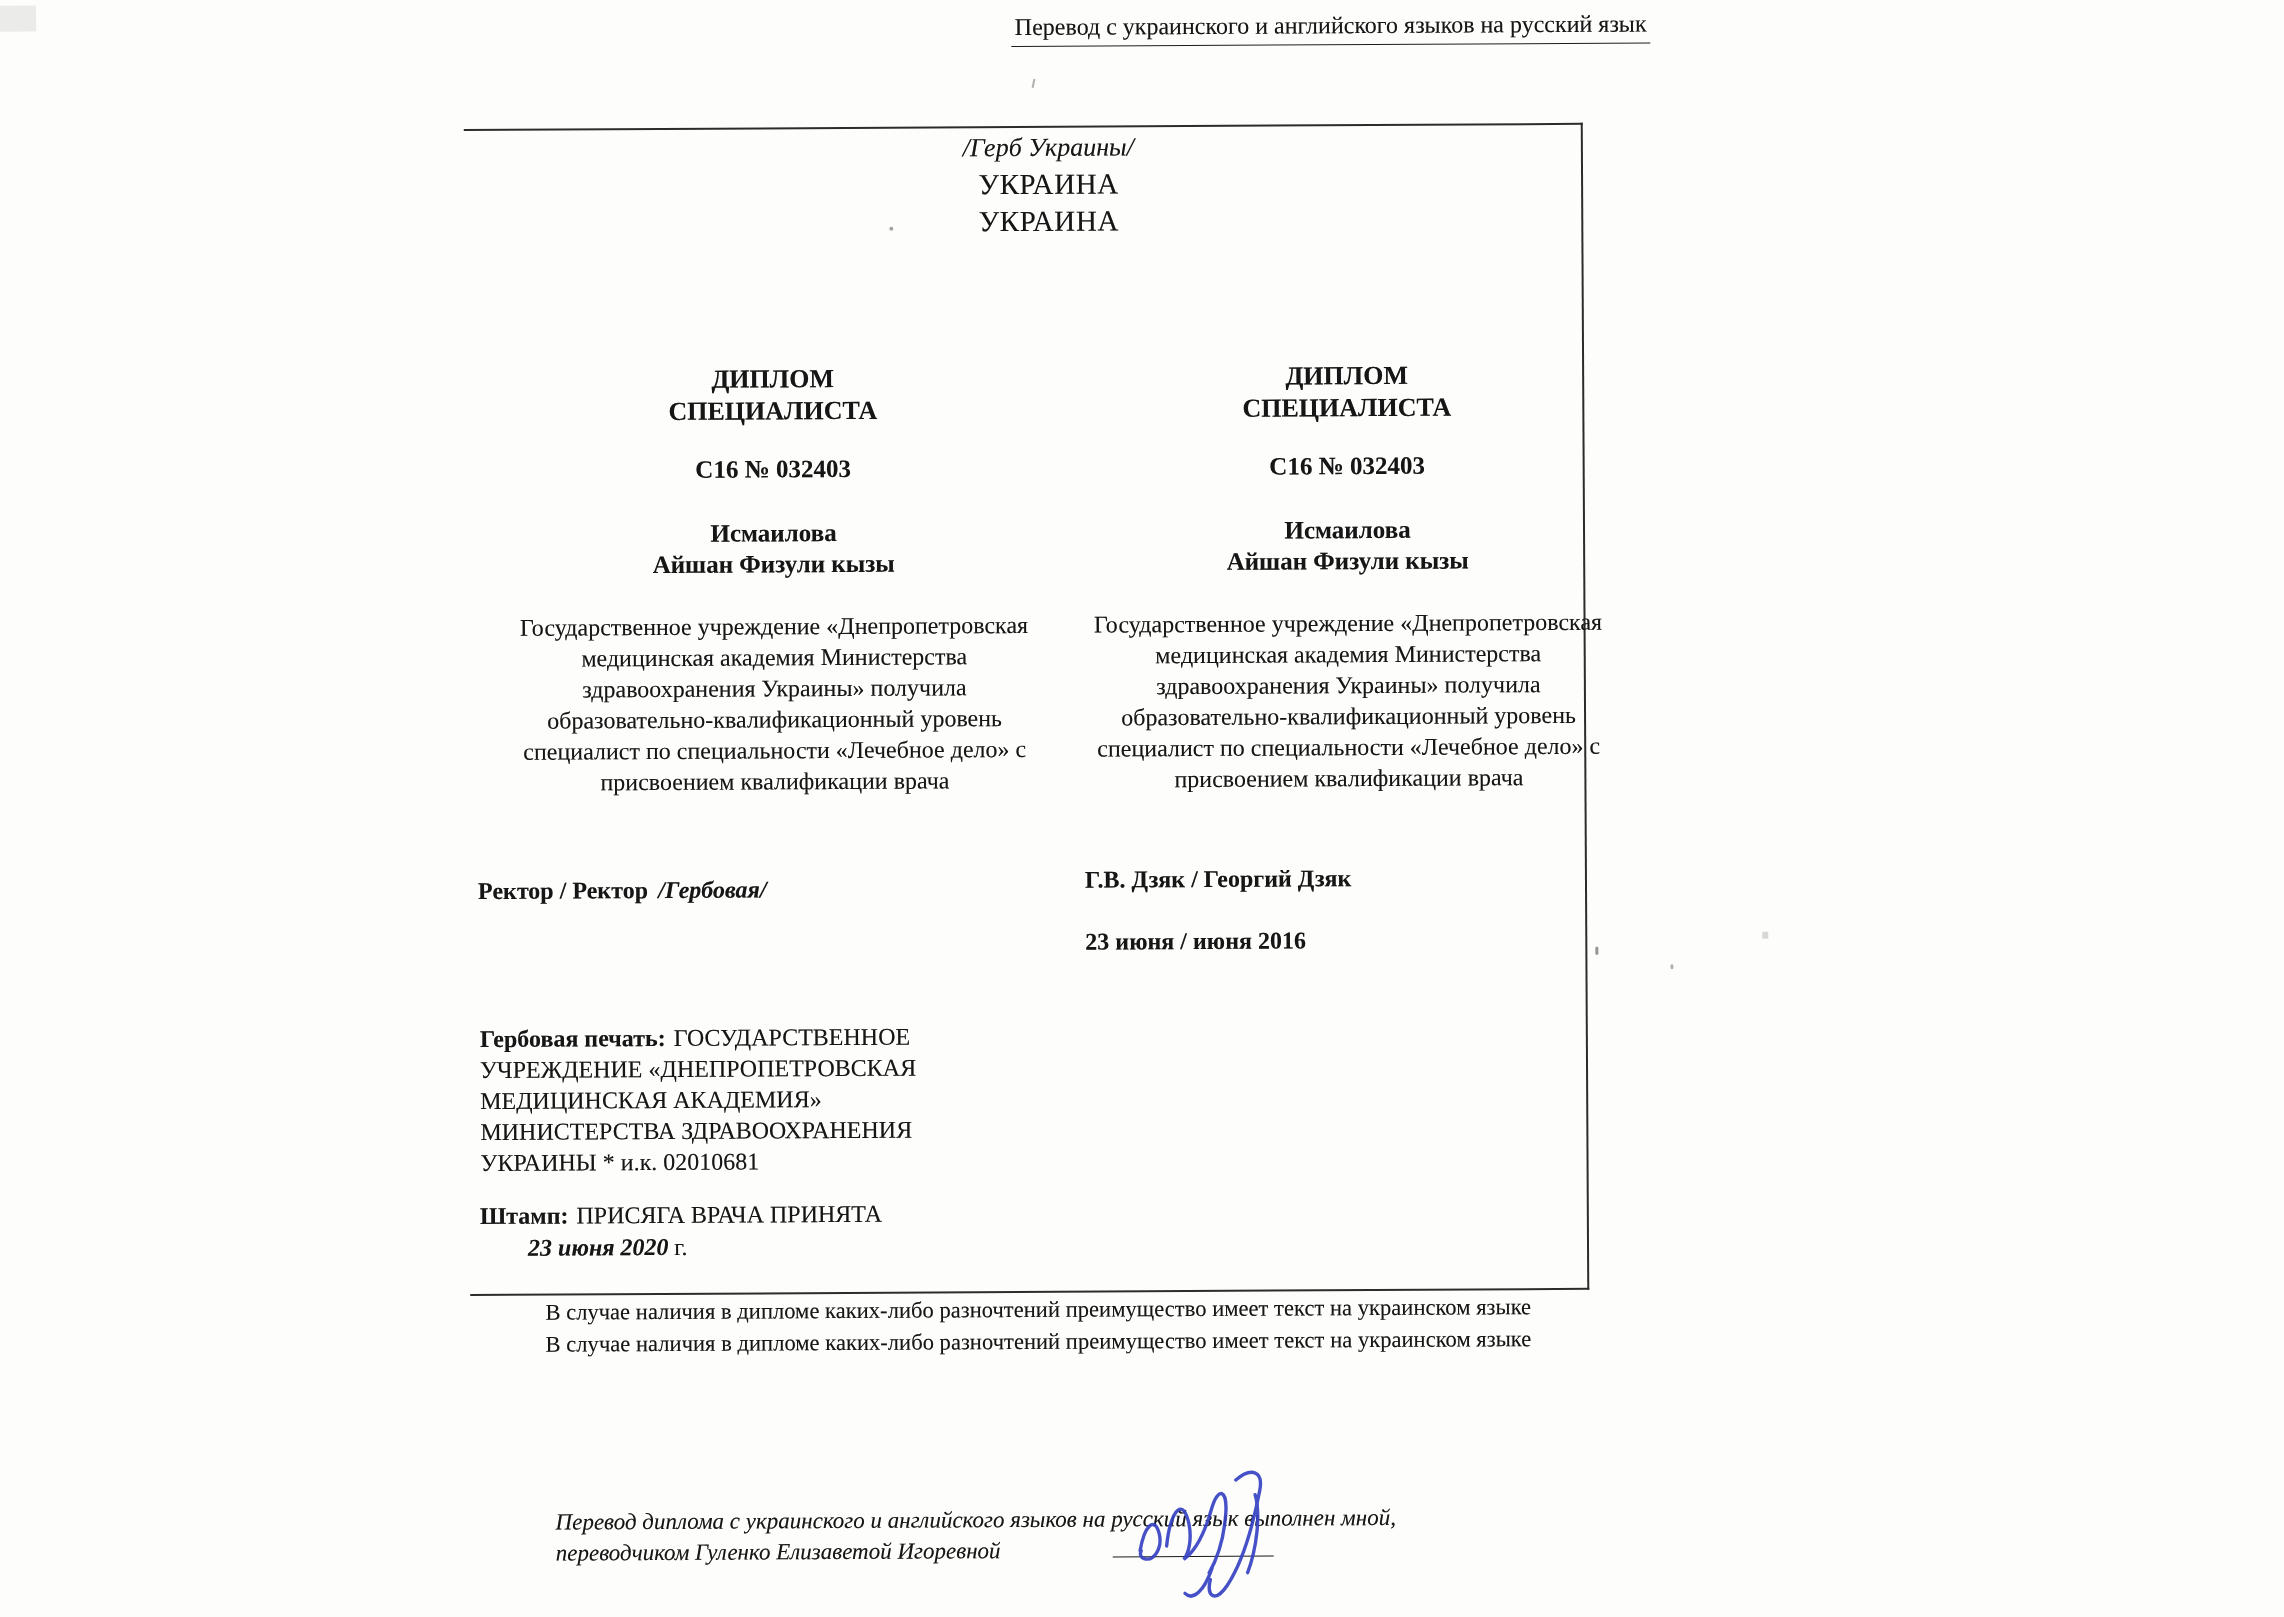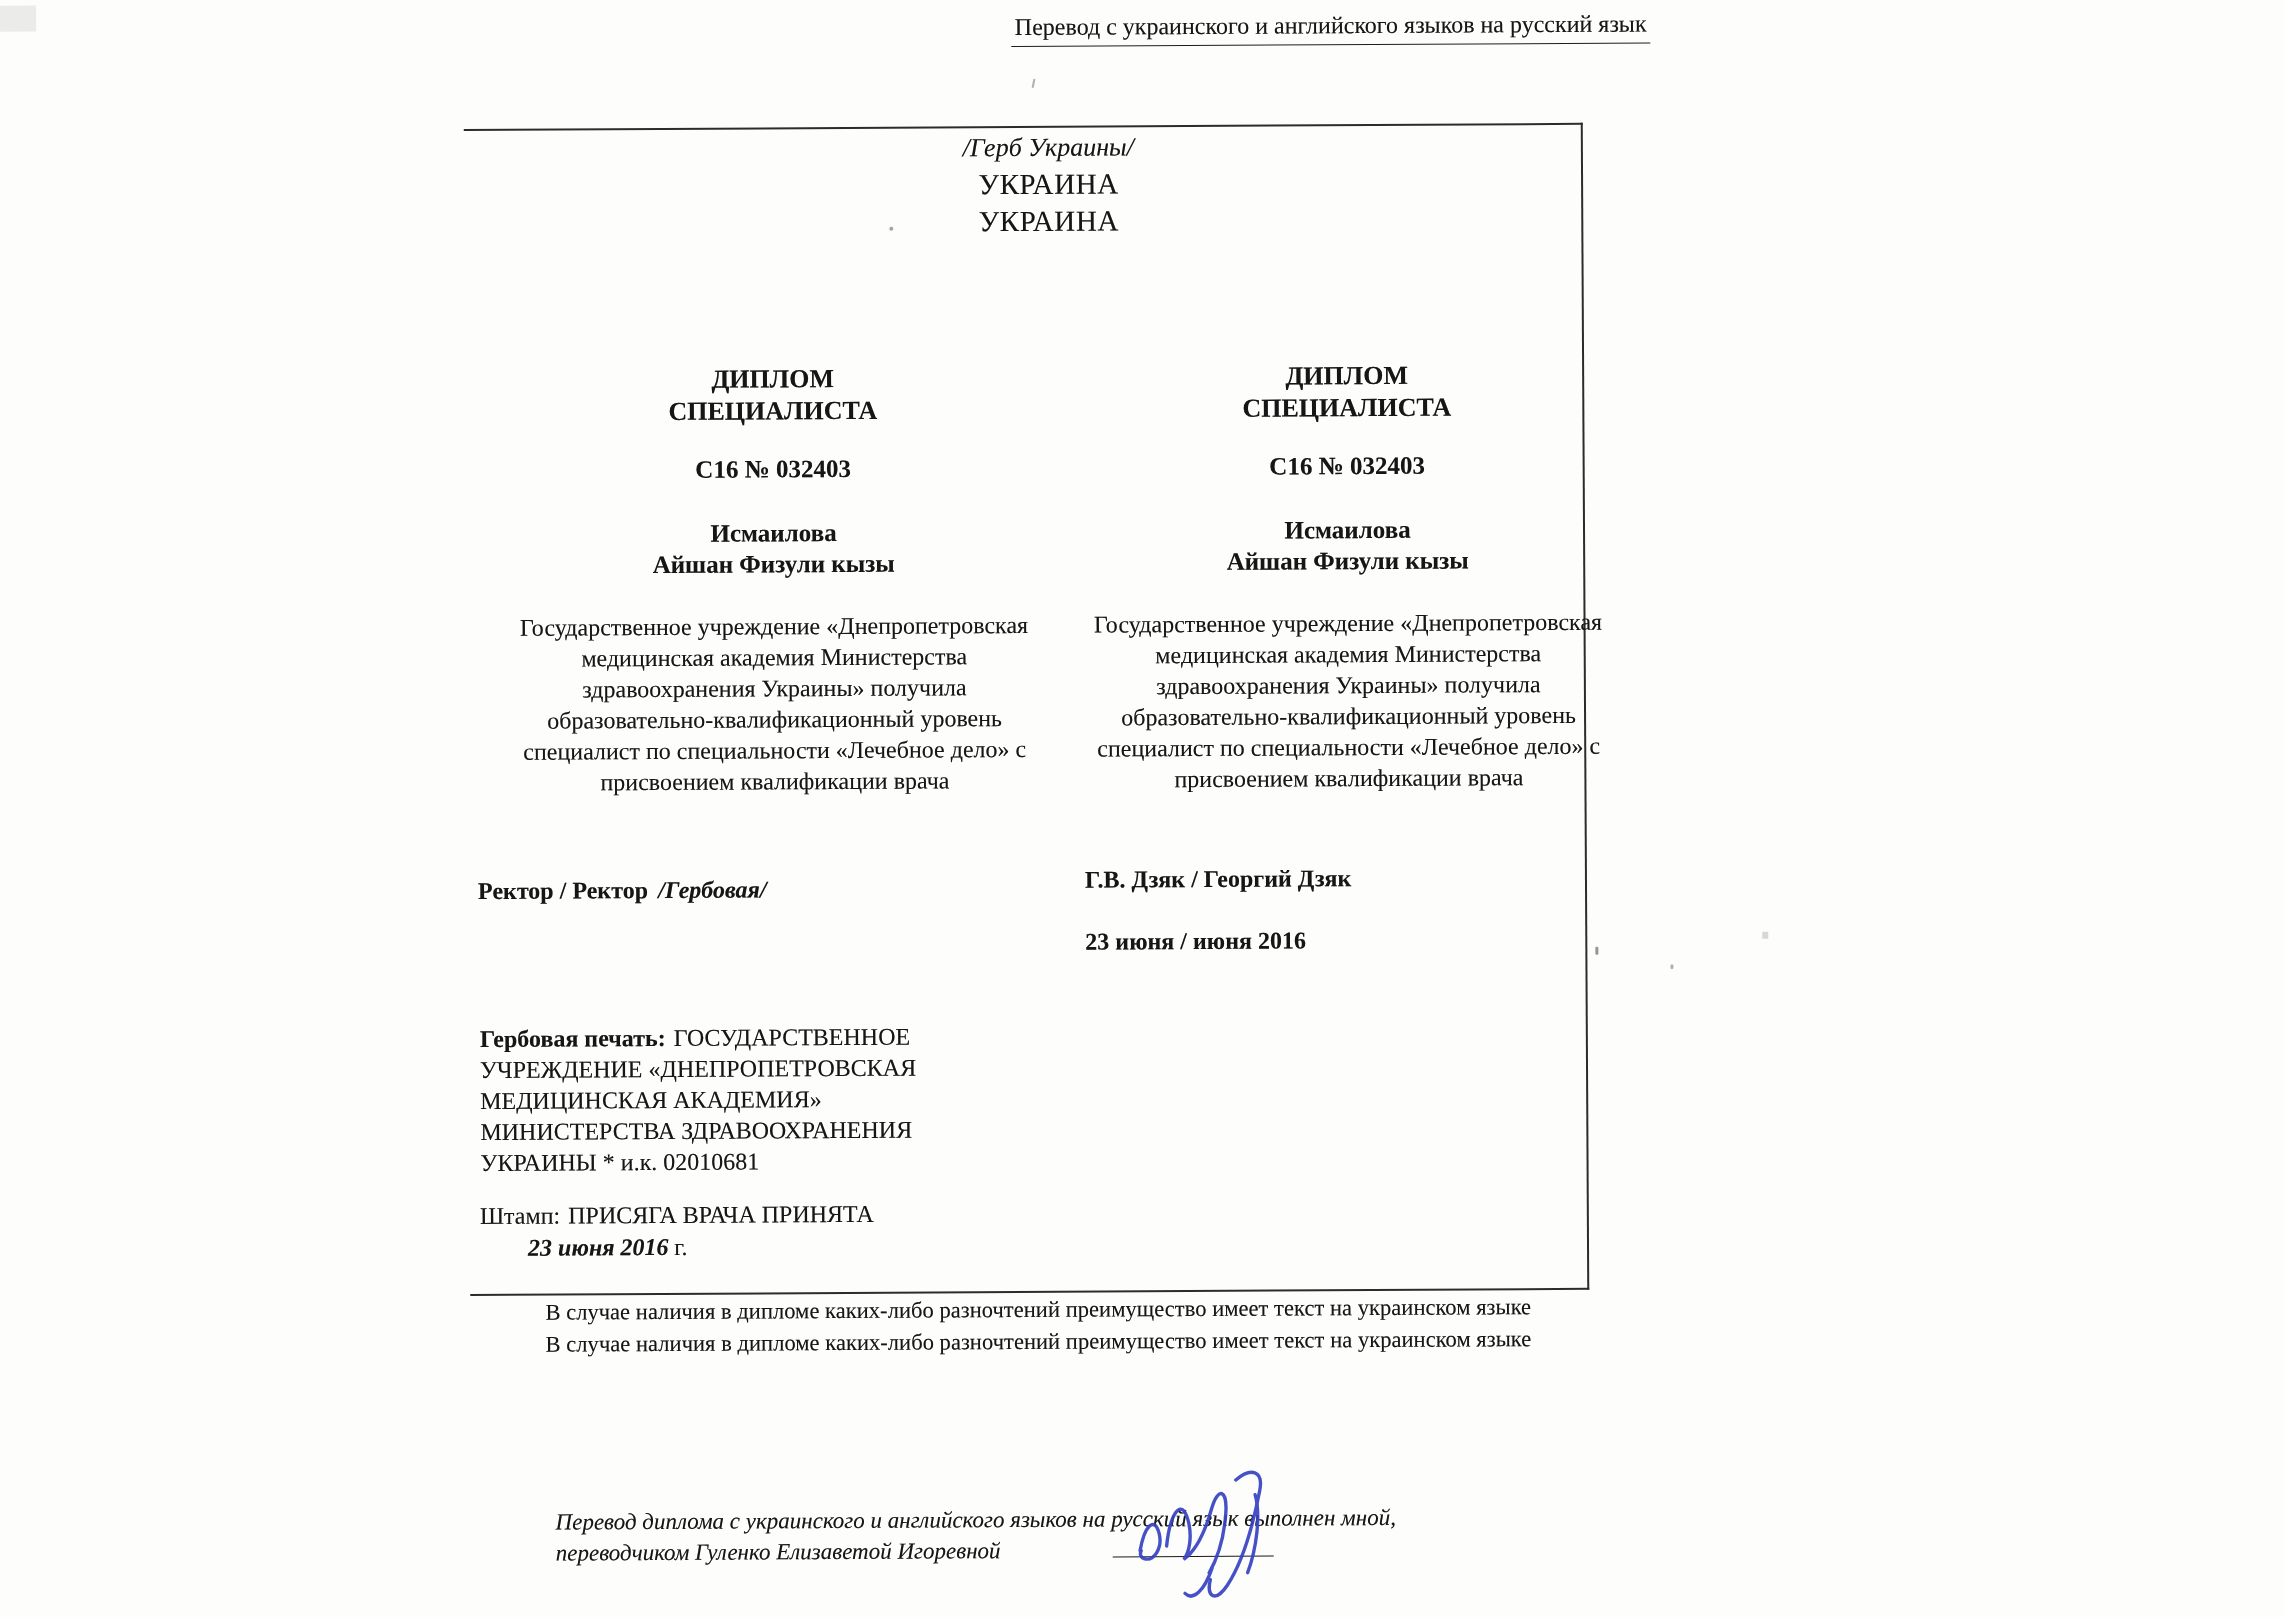--- a/index.html
+++ b/index.html
@@ -33,21 +33,21 @@
   
   .rector{left:477px;top:875px;font-size:24px;font-weight:bold;}
   .rector .sgn{font-style:italic;margin-left:10.2px;}
   .signer{left:1084px;top:867px;font-size:24px;font-weight:bold;}
   .dateline{left:1084px;top:929px;font-size:24px;font-weight:bold;}
   
   .seal{left:478px;top:1021px;font-size:24px;line-height:31px;text-align:left;}
   .seal b{font-weight:bold;}
   .gap{margin-left:8px;}
   .stamp1{left:477px;top:1200px;font-size:24px;}
-  .stamp1 b{font-weight:normal;text-align:right;}
+  .stamp1 b{font-weight:bold;text-align:right;}
   .stamp2{left:525px;top:1232px;font-size:24px;}
   .stamp2 .it{font-weight:bold;font-style:italic;}
   
   .disc1{left:542px;top:1297px;font-size:22.6px;}
   .disc2{left:542px;top:1329px;font-size:22.6px;}
   
   .tr1{left:551px;top:1507px;font-size:23px;font-style:italic;}
   .tr2{left:551px;top:1538px;font-size:23px;font-style:italic;}
   .sigline{left:1108px;top:1533px;width:161px;height:24px;border-bottom:1.7px solid #1a1a1a;}
   .sigsvg{left:1063px;top:1462px;width:294px;height:147px;}
@@ -106,21 +106,21 @@
     <div>УЧРЕЖДЕНИЕ «ДНЕПРОПЕТРОВСКАЯ</div>
     <div>МЕДИЦИНСКАЯ АКАДЕМИЯ»</div>
     <div>МИНИСТЕРСТВА ЗДРАВООХРАНЕНИЯ</div>
     <div>УКРАИНЫ * и.к. 02010681</div>
   </div>
 
   <div class="abs stamp1 scan-text">
     <b>Штамп:</b><span class="gap">ПРИСЯГА ВРАЧА ПРИНЯТА</span>
   </div>
   <div class="abs stamp2 scan-text">
-    <span class="it">23 июня 2016</span><span class="gap" style="margin-left:5.7px">г.</span>
+    <span class="it">23 июня 2020</span><span class="gap" style="margin-left:5.7px">г.</span>
   </div>
 
   <div class="abs disc1 scan-text">В случае наличия в дипломе каких-либо разночтений преимущество имеет текст на украинском языке</div>
   <div class="abs disc2 scan-text">В случае наличия в дипломе каких-либо разночтений преимущество имеет текст на украинском языке</div>
 
   <div class="abs tr1 scan-text">Перевод диплома с украинского и английского языков на русский язык выполнен мной,</div>
   <div class="abs tr2 scan-text">переводчиком Гуленко Елизаветой Игоревной</div>
   <div class="abs sigline"></div>
 
   <svg class="abs sigsvg" viewBox="0 0 520 260">

